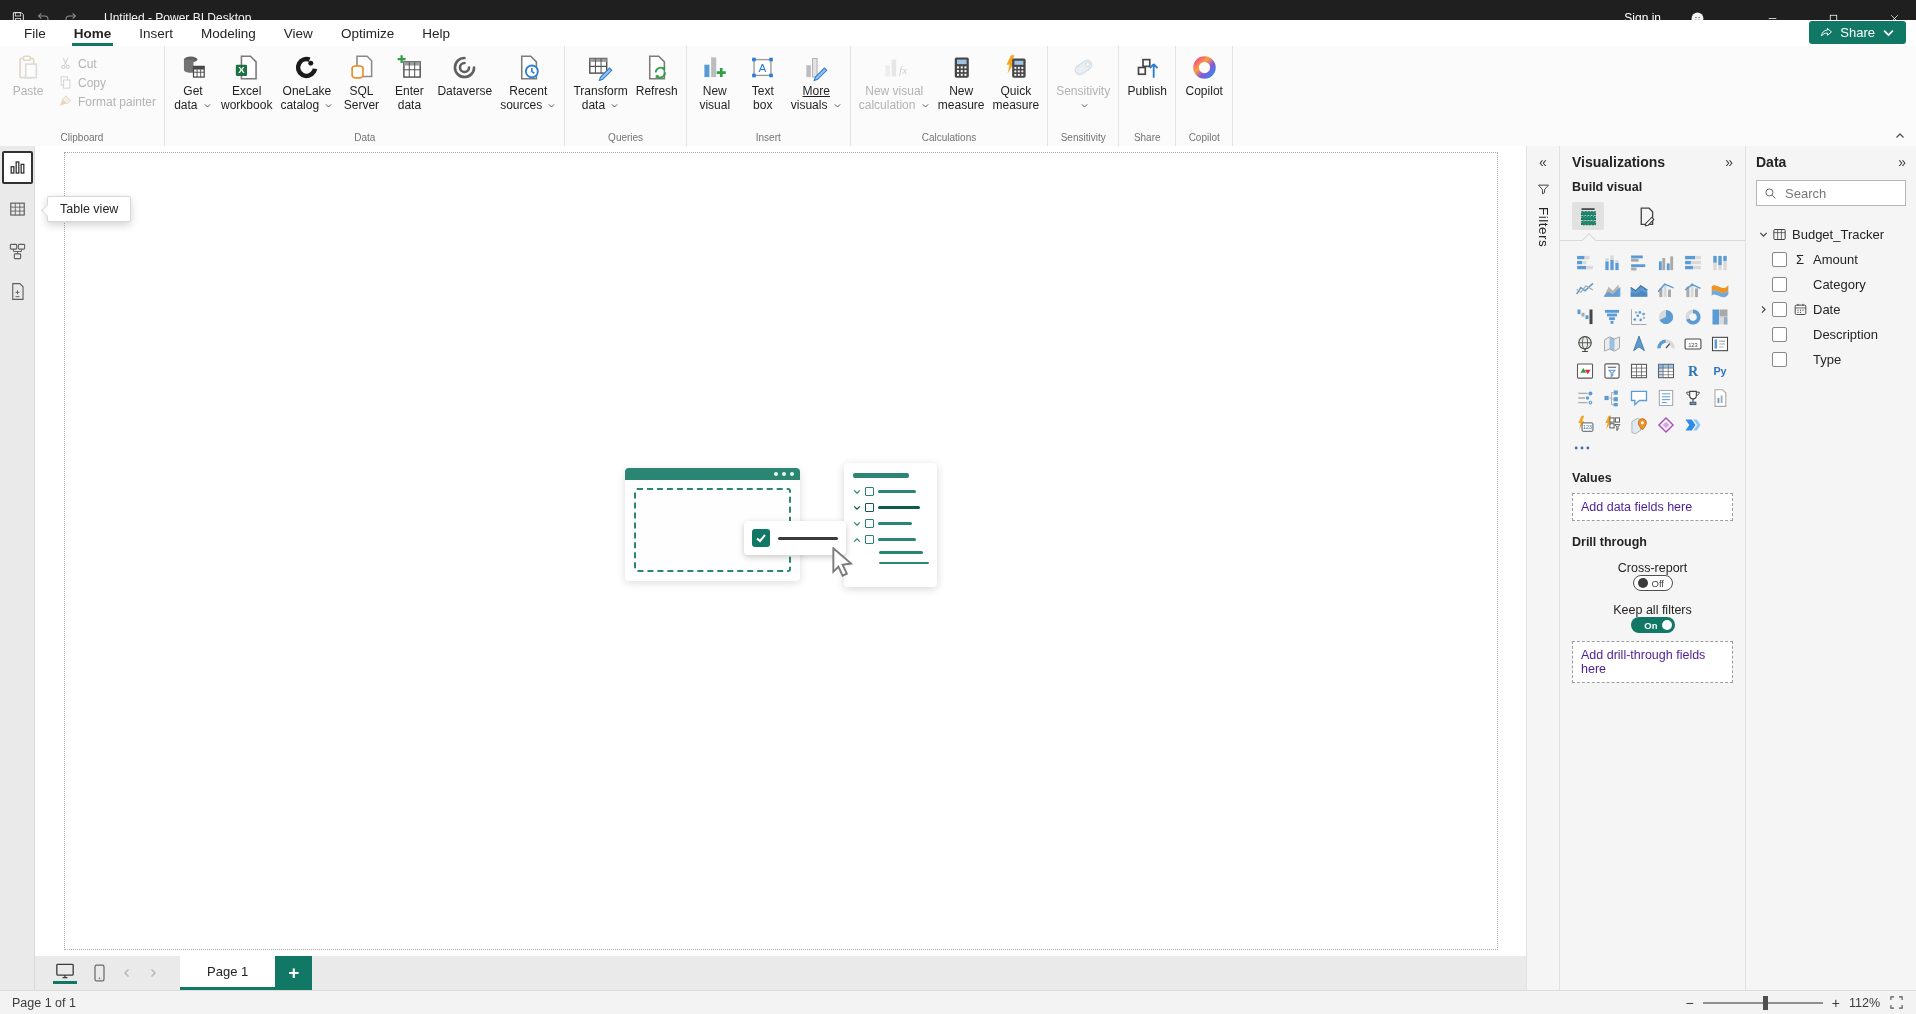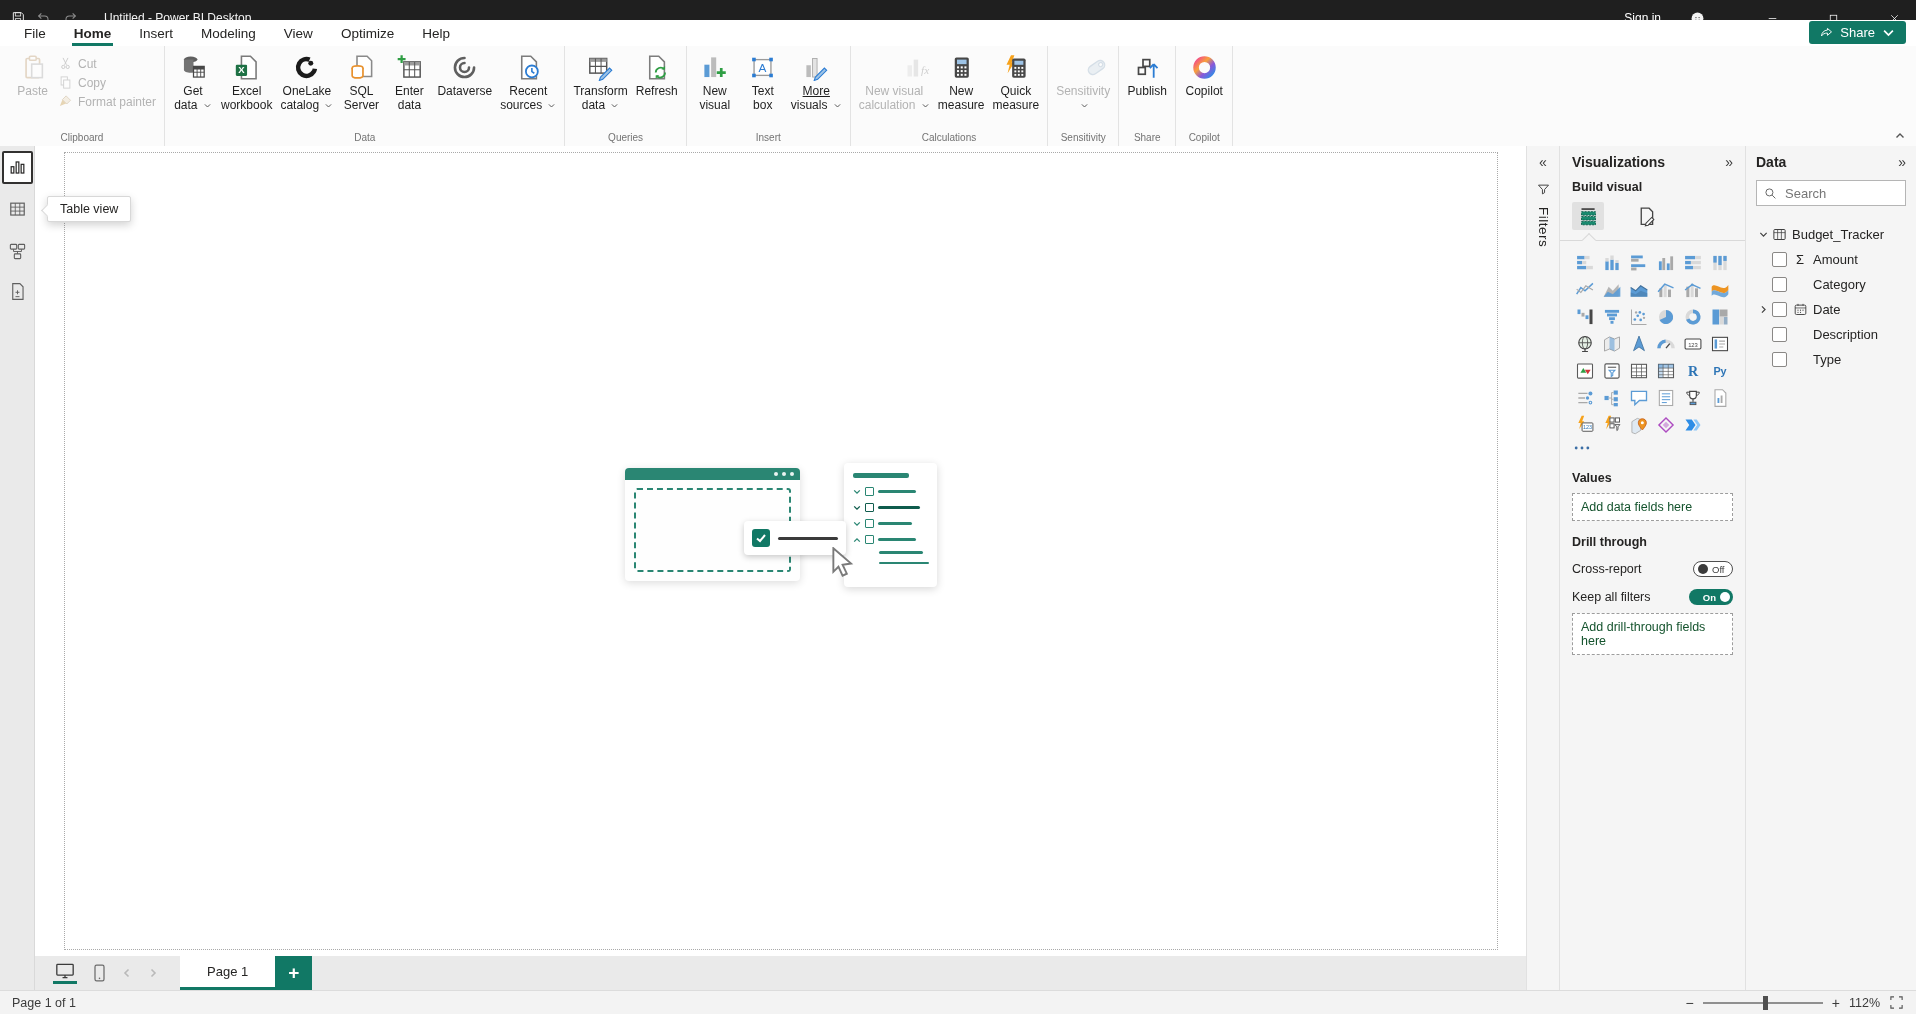--- a/index.html
+++ b/index.html
@@ -32,21 +32,21 @@
 
   
   .ribbon{position:absolute;left:0;top:46px;right:0;height:100px;background:#fbfbfb;
           border-bottom:1px solid #d6d6d6;display:flex;align-items:stretch;}
   .rgroup{display:flex;flex-direction:column;border-right:1px solid #e3e3e3;padding:4px 4px 0;}
   .rbtns{display:flex;flex:1;align-items:flex-start;}
   .glabel{text-align:center;font-size:10px;color:#737373;padding:0 2px 3px;white-space:nowrap;}
   .rbtn{display:flex;flex-direction:column;align-items:center;min-width:40px;padding:4px 4px 0;
         font-size:12px;line-height:1.18;text-align:center;color:#1f1f1f;white-space:nowrap;}
   .rbtn .ricon{width:27px;height:27px;margin-bottom:3px;}
-  .rbtn.disabled{color:#b3b3b3;align-items:flex-end;}
+  .rbtn.disabled{color:#b3b3b3;}
   .rbtn.disabled .ricon{opacity:.45;filter:grayscale(.4);}
   .clipwrap{display:flex;align-items:flex-start;}
   .smallcol{display:flex;flex-direction:column;gap:4px;margin:6px 4px 0 6px;}
   .sbtn{display:flex;align-items:center;gap:5px;font-size:12px;color:#b3b3b3;}
   .sbtn .sicon{width:15px;height:15px;opacity:.5;}
   .ribbon-collapse{position:absolute;right:10px;bottom:4px;width:12px;height:12px;}
 
   
   .main{position:absolute;left:0;top:146px;right:0;bottom:24px;display:flex;}
 
@@ -122,23 +122,23 @@
   .vtab.active{background:#e1e1e1;}
   .vtab svg{width:21px;height:21px;}
   .vnotch{position:relative;height:8px;border-bottom:1px solid #d9d9d9;margin:2px -12px 0;}
   .vnotch::after{content:"";position:absolute;left:24px;bottom:-5px;width:9px;height:9px;background:#f5f5f5;
                  border-left:1px solid #d9d9d9;border-top:1px solid #d9d9d9;transform:rotate(45deg);}
   .gal{display:grid;grid-template-columns:repeat(6,1fr);row-gap:7px;margin-top:12px;}
   .gal .gi{width:20px;height:20px;margin:0 auto;}
   .gal .gi svg{width:20px;height:20px;}
   .gal-dots{margin-top:6px;}
   .gal-dots svg{width:20px;height:14px;}
-  .well{border:1px dashed #9d9d9d;background:#fff;font-size:12.5px;color:#14532d;
+  .well{border:1px dashed #9d9d9d;background:#fff;font-size:12.5px;color:#4c1d95;
         padding:6px 8px;margin-top:8px;}
-  .drow{display:flex;align-items:center;justify-content:space-between;margin-top:12px;font-size:12.5px;}
+  .drow{display:flex;align-items:center;justify-content:space-between;margin-top:12px;font-size:12.5px;flex-direction:column;}
   .tgl{height:16px;border-radius:9px;display:flex;align-items:center;box-sizing:border-box;}
   .tgl-off{width:40px;border:1px solid #4f4f4f;background:#fff;padding:0 4px;gap:4px;}
   .tgl-off .knob{width:10px;height:10px;border-radius:50%;background:#3b3b3b;}
   .tgl-off .tl{font-size:9.5px;color:#3b3b3b;}
   .tgl-on{width:44px;background:#117865;padding:0 3px;gap:4px;justify-content:flex-end;}
   .tgl-on .tl{font-size:9.5px;color:#fff;font-weight:bold;}
   .tgl-on .knob{width:10px;height:10px;border-radius:50%;background:#fff;}
 
   
   .datapane{width:171px;border-left:1px solid #e1e1e1;padding:8px 10px;}

